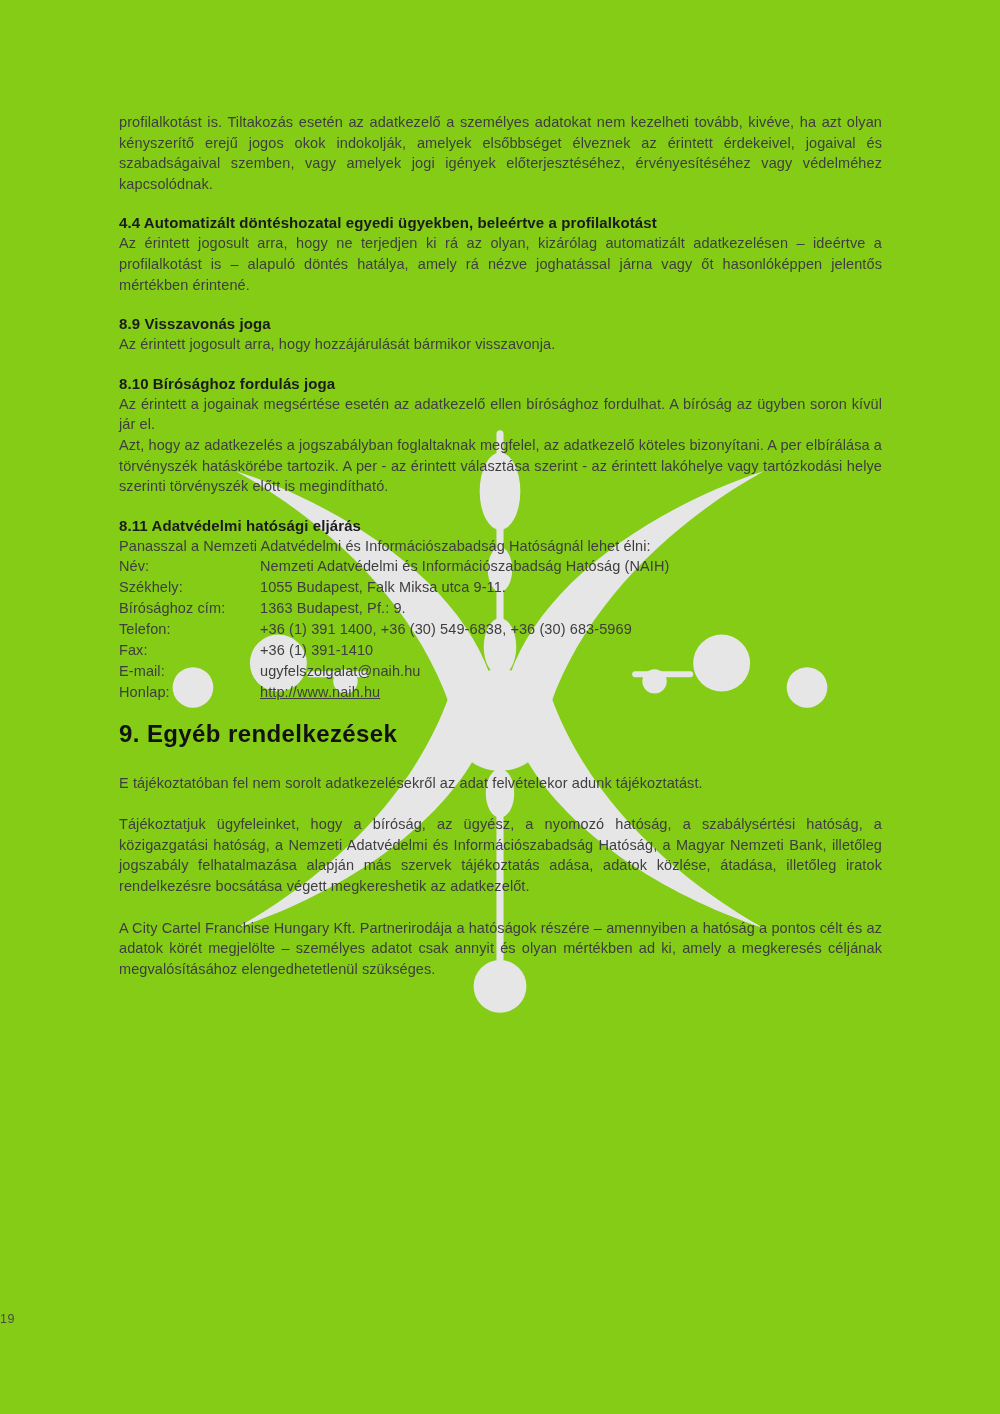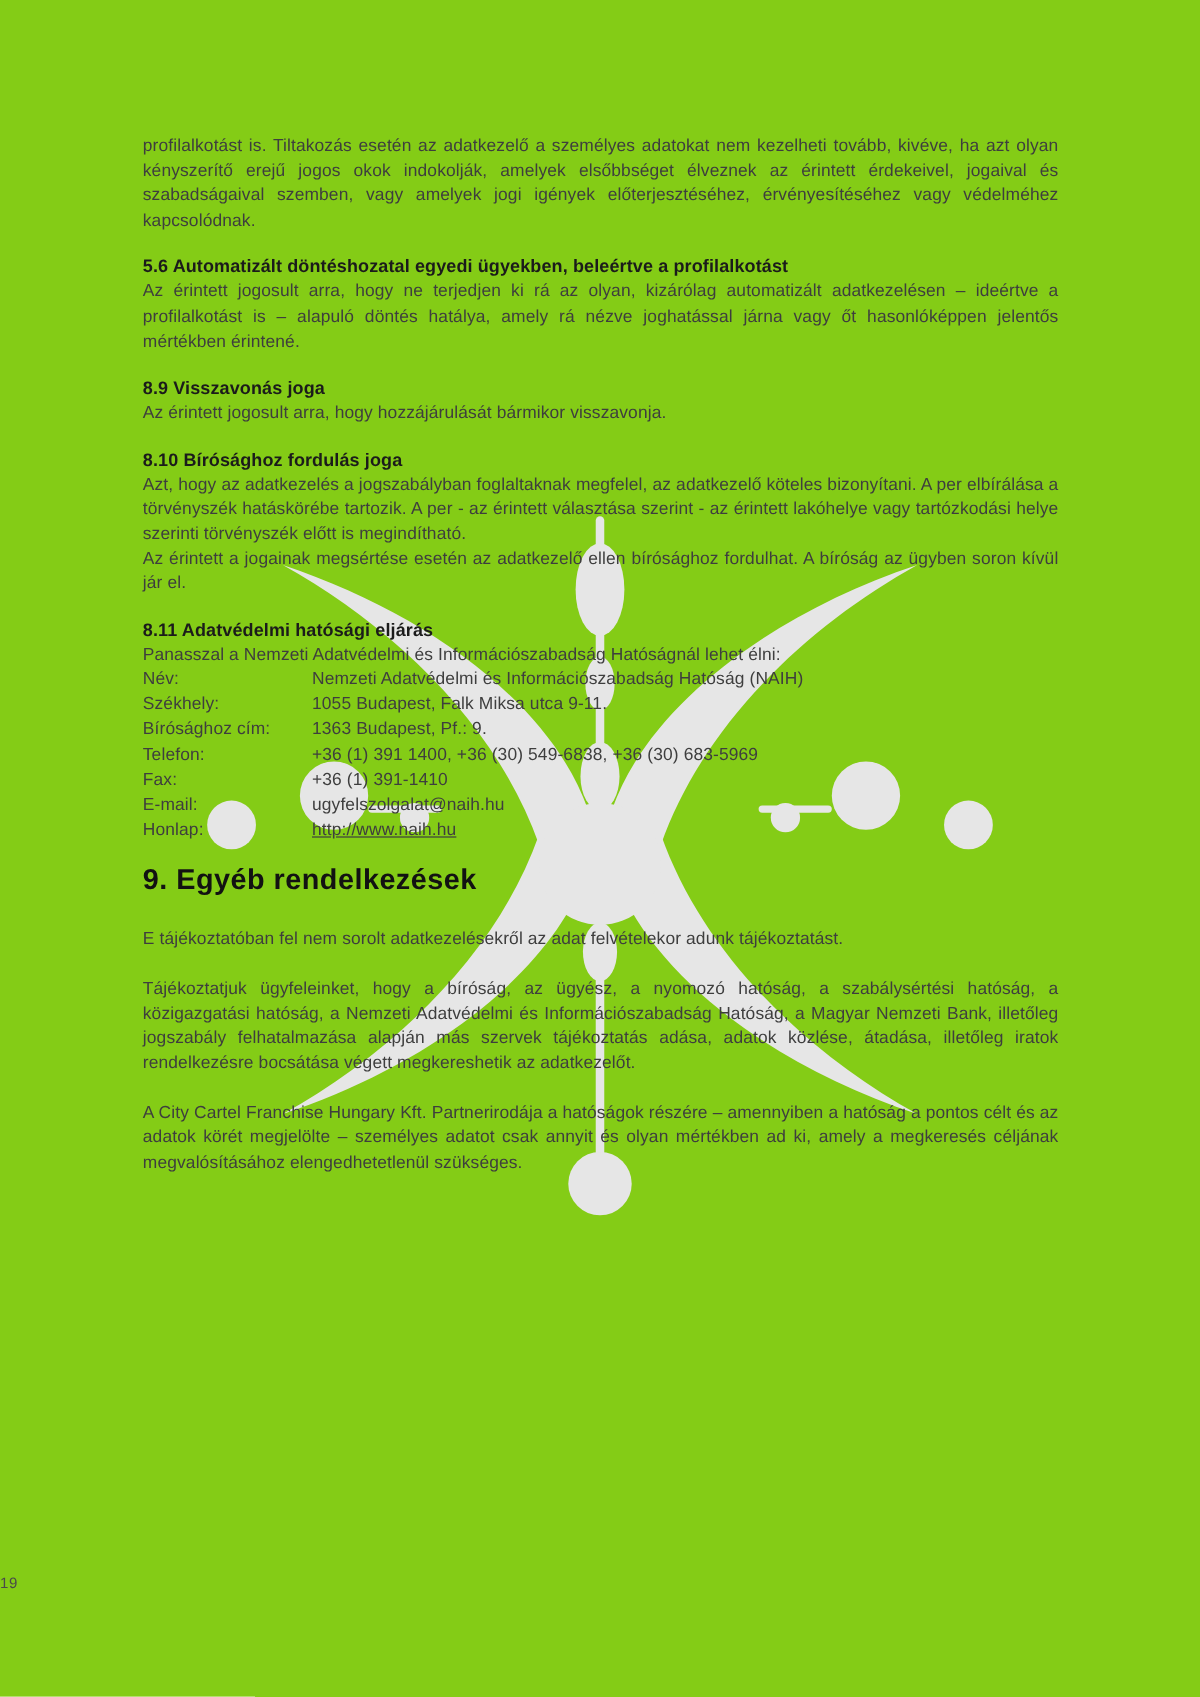--- a/index.html
+++ b/index.html
@@ -98,29 +98,29 @@
       <circle cx="558" cy="244" r="28"></circle>
       <circle cx="492" cy="262" r="12"></circle>
       <rect x="470" y="252" width="60" height="6" rx="3"></rect>
     </g>
   </svg>
 
   <div class="content">
 
     <p class="body">profilalkotást is. Tiltakozás esetén az adatkezelő a személyes adatokat nem kezelheti tovább, kivéve, ha azt olyan kényszerítő erejű jogos okok indokolják, amelyek elsőbbséget élveznek az érintett érdekeivel, jogaival és szabadságaival szemben, vagy amelyek jogi igények előterjesztéséhez, érvényesítéséhez vagy védelméhez kapcsolódnak.</p>
 
-    <h3 class="sec">5.6 Automatizált döntéshozatal egyedi ügyekben, beleértve a profilalkotást</h3>
+    <h3 class="sec">4.4 Automatizált döntéshozatal egyedi ügyekben, beleértve a profilalkotást</h3>
     <p class="body">Az érintett jogosult arra, hogy ne terjedjen ki rá az olyan, kizárólag automatizált adatkezelésen – ideértve a profilalkotást is – alapuló döntés hatálya, amely rá nézve joghatással járna vagy őt hasonlóképpen jelentős mértékben érintené.</p>
 
     <h3 class="sec">8.9 Visszavonás joga</h3>
     <p class="body">Az érintett jogosult arra, hogy hozzájárulását bármikor visszavonja.</p>
 
     <h3 class="sec">8.10 Bírósághoz fordulás joga</h3>
+    <p class="body">Az érintett a jogainak megsértése esetén az adatkezelő ellen bírósághoz fordulhat. A bíróság az ügyben soron kívül jár el.</p>
     <p class="body">Azt, hogy az adatkezelés a jogszabályban foglaltaknak megfelel, az adatkezelő köteles bizonyítani. A per elbírálása a törvényszék hatáskörébe tartozik. A per - az érintett választása szerint - az érintett lakóhelye vagy tartózkodási helye szerinti törvényszék előtt is megindítható.</p>
-    <p class="body">Az érintett a jogainak megsértése esetén az adatkezelő ellen bírósághoz fordulhat. A bíróság az ügyben soron kívül jár el.</p>
 
     <h3 class="sec">8.11 Adatvédelmi hatósági eljárás</h3>
     <p>Panasszal a Nemzeti Adatvédelmi és Információszabadság Hatóságnál lehet élni:</p>
 
     <div class="contact">
       <div class="contact-row">
         <span class="contact-label">Név:</span>
         <span class="contact-value">Nemzeti Adatvédelmi és Információszabadság Hatóság (NAIH)</span>
       </div>
       <div class="contact-row">

